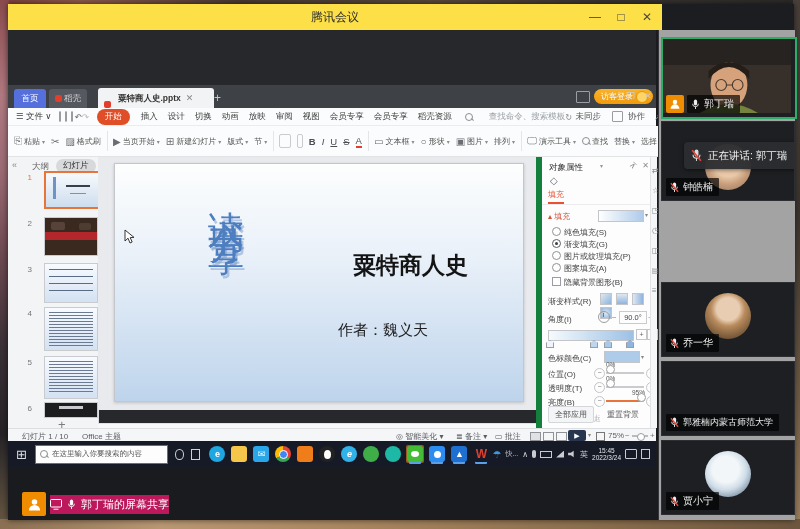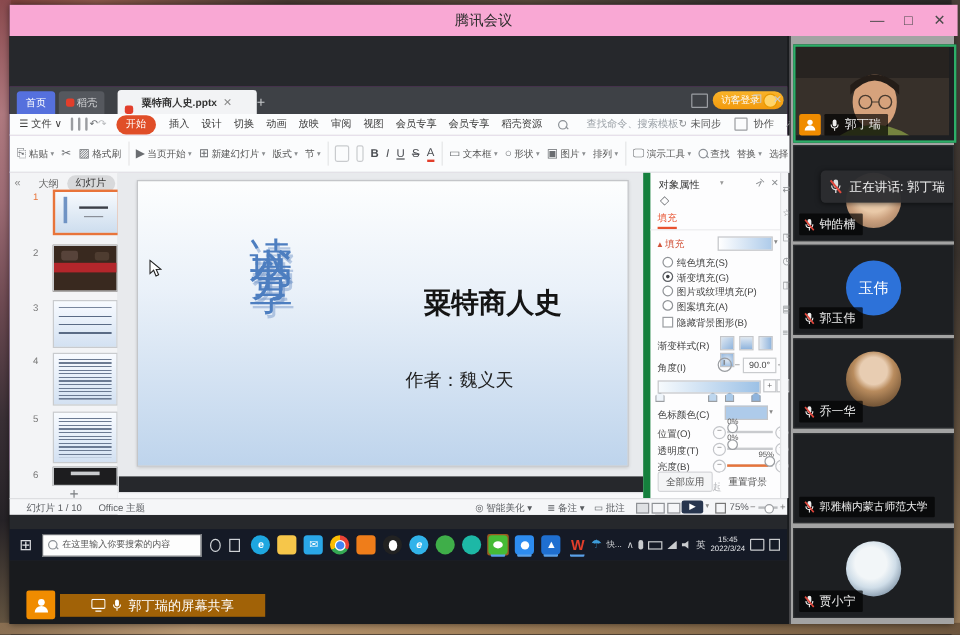--- a/index.html
+++ b/index.html
@@ -5,28 +5,28 @@
   html,body{margin:0;padding:0;background:#111;font-family:"Liberation Sans","DejaVu Sans",sans-serif;}
   .screen{position:relative;width:800px;height:529px;overflow:hidden;background:#191a1d;}
   .a{position:absolute;}
   
   .edge-top{left:0;top:0;width:800px;height:5px;background:linear-gradient(90deg,#7d3f3c,#8f5a4c 10%,#4a3a33 30%,#5a4a3c 55%,#3a3431 75%,#2c2a29 100%);}
   .edge-left{left:0;top:0;width:9px;height:529px;background:linear-gradient(180deg,#8a4a4e 0%,#b07a80 18%,#9c6b74 32%,#6e4a52 48%,#3a3036 66%,#262327 82%,#6b5a44 100%);}
   .edge-right{left:793px;top:0;width:7px;height:529px;background:linear-gradient(180deg,#4a403a 0%,#3a332e 40%,#6e5a44 75%,#9c7f5d 100%);}
   .edge-bottom{left:0;top:519px;width:800px;height:10px;background:linear-gradient(90deg,#8a6f52,#b99873 20%,#a8865f 45%,#8f7250 70%,#6e573f 100%);}
   
   .win{left:8px;top:4px;width:786px;height:516px;background:#1b1d20;box-shadow:0 0 6px rgba(0,0,0,.6);}
-  .titlebar{left:0;top:0;width:790px;height:26px;background:#f9a8d4;}
+  .titlebar{left:0;top:0;width:654px;height:26px;background:#fde047;}
   .title{width:100%;text-align:center;line-height:26px;font-size:12px;color:#2e2e2e;}
   .winbtn{top:0;width:30px;height:26px;text-align:center;line-height:26px;font-size:12px;color:#4a4a4a;cursor:default;}
   .content{left:0;top:26px;width:786px;height:490px;background:#191b1e;}
   
   .share{left:0;top:0;width:648px;height:437px;background:#26282c;}
   
-  .wps{left:0;top:42px;width:648px;height:320px;background:#701a75;}
+  .wps{left:0;top:55px;width:648px;height:320px;background:#7f1d1d;}
   .tabbar{left:0;top:0;width:648px;height:23px;background:#3e4146;}
   .tab-home{left:6px;top:4px;width:32px;height:19px;background:#5570dd;color:#fff;font-size:8.5px;text-align:center;line-height:19px;border-radius:3px 3px 0 0;}
   .tab-docer{left:41px;top:4px;width:38px;height:19px;background:#55585e;color:#d8d9db;font-size:8.5px;text-align:center;line-height:19px;border-radius:3px 3px 0 0;}
   .reddot{display:inline-block;width:7px;height:7px;border-radius:2px;background:#e23e2b;margin-right:2px;vertical-align:-1px;}
   .tab-doc{left:90px;top:3px;width:104px;height:20px;background:#f2f3f5;color:#333;font-size:8.5px;line-height:20px;border-radius:3px 3px 0 0;padding:0 6px;display:flex;align-items:flex-end;gap:5px;font-weight:bold;}
   .tab-x{color:#888;font-size:9px;}
   .tab-plus{left:206px;top:6px;color:#c6c8cb;font-size:12px;line-height:14px;}
   .grid-ic{left:568px;top:6px;width:12px;height:10px;border:1px solid #9b9ea3;border-radius:1px;}
   .login{left:586px;top:4px;height:15px;background:linear-gradient(180deg,#f9b32a,#f29a0d);border-radius:8px;color:#fff;font-size:8px;line-height:15px;padding:0 5px 0 7px;display:flex;align-items:center;gap:3px;}
   .login .av{width:10px;height:10px;border-radius:50%;background:#ffd469;border:1px solid #e89a00;}
@@ -95,21 +95,21 @@
   
   .sidebar{left:650px;top:0;width:136px;height:490px;background:#a3a3a3;border-left:1px solid #35363a;}
   .tile{position:absolute;left:2px;width:132px;background:#1d1f22;border:1px solid #2c2e31;overflow:hidden;}
   .namebar{position:absolute;left:4px;bottom:4px;background:rgba(0,0,0,.68);color:#ededed;font-size:10px;display:flex;align-items:center;gap:4px;padding:2px 6px 2px 4px;border-radius:1px;max-width:122px;white-space:nowrap;}
   .bav{position:absolute;left:43px;top:12px;width:46px;height:46px;border-radius:50%;background:#2d72d9;color:#fff;display:flex;align-items:center;justify-content:center;font-size:12.5px;}
   .pav{position:absolute;left:43px;width:46px;height:46px;border-radius:50%;}
   .toast{position:absolute;left:22px;top:20px;width:116px;height:27px;background:rgba(44,45,48,.96);border-radius:4px;display:flex;align-items:center;gap:6px;padding:0 7px;font-size:10.5px;color:#f2f2f2;z-index:5;box-shadow:0 1px 4px rgba(0,0,0,.5);white-space:nowrap;}
   .orangechip{background:#f08c00;border-radius:2px;display:flex;align-items:center;justify-content:center;}
   
   .banner-ic{left:14px;top:462px;width:24px;height:24px;z-index:6;}
-  .banner{left:42px;top:465px;height:19px;background:#a16207;color:#fff;font-size:11px;display:flex;align-items:center;gap:5px;padding:0 26px;z-index:6;}
+  .banner{left:42px;top:465px;height:19px;background:#be185d;color:#fff;font-size:11px;display:flex;align-items:center;gap:5px;padding:0 0;z-index:6;}
   .cursor{z-index:9;}
 </style>
 </head>
 <body>
 
 <div class="screen">
   <div class="a edge-top"></div>
   <div class="a edge-left"></div>
   <div class="a edge-right"></div>
   <div class="a edge-bottom"></div>
@@ -528,32 +528,20 @@
             <svg width="9" height="11" viewBox="0 0 10 12">
                 <rect x="3.2" y="0.5" width="3.6" height="6.5" rx="1.8" fill="#eee"></rect>
                 <path d="M1.8 5.2a3.2 3.2 0 0 0 6.4 0" fill="none" stroke="#eee"></path>
                 <line x1="5" y1="8.4" x2="5" y2="11" stroke="#eee"></line>
                 <line x1="1" y1="1.2" x2="9" y2="10.8" stroke="#e2483d" stroke-width="1.6"></line>
               </svg>
             <span>钟皓楠</span>
           </span>
         </div>
 
-        <div class="tile" style="top:174px;height:73px;">
-          <span class="bav">玉伟</span>
-          <span class="namebar">
-            <svg width="9" height="11" viewBox="0 0 10 12">
-                <rect x="3.2" y="0.5" width="3.6" height="6.5" rx="1.8" fill="#eee"></rect>
-                <path d="M1.8 5.2a3.2 3.2 0 0 0 6.4 0" fill="none" stroke="#eee"></path>
-                <line x1="5" y1="8.4" x2="5" y2="11" stroke="#eee"></line>
-                <line x1="1" y1="1.2" x2="9" y2="10.8" stroke="#e2483d" stroke-width="1.6"></line>
-              </svg>
-            <span>郭玉伟</span>
-          </span>
-        </div>
 
         <div class="tile" style="top:252px;height:73px;">
           <span class="pav" style="top:10px;background:radial-gradient(circle at 50% 35%,#e8cdb2 0 30%,#b98c5e 45%,#7a5a3a 75%,#57412d 100%);"></span>
           <span class="namebar">
             <svg width="9" height="11" viewBox="0 0 10 12">
                 <rect x="3.2" y="0.5" width="3.6" height="6.5" rx="1.8" fill="#eee"></rect>
                 <path d="M1.8 5.2a3.2 3.2 0 0 0 6.4 0" fill="none" stroke="#eee"></path>
                 <line x1="5" y1="8.4" x2="5" y2="11" stroke="#eee"></line>
                 <line x1="1" y1="1.2" x2="9" y2="10.8" stroke="#e2483d" stroke-width="1.6"></line>
               </svg>

